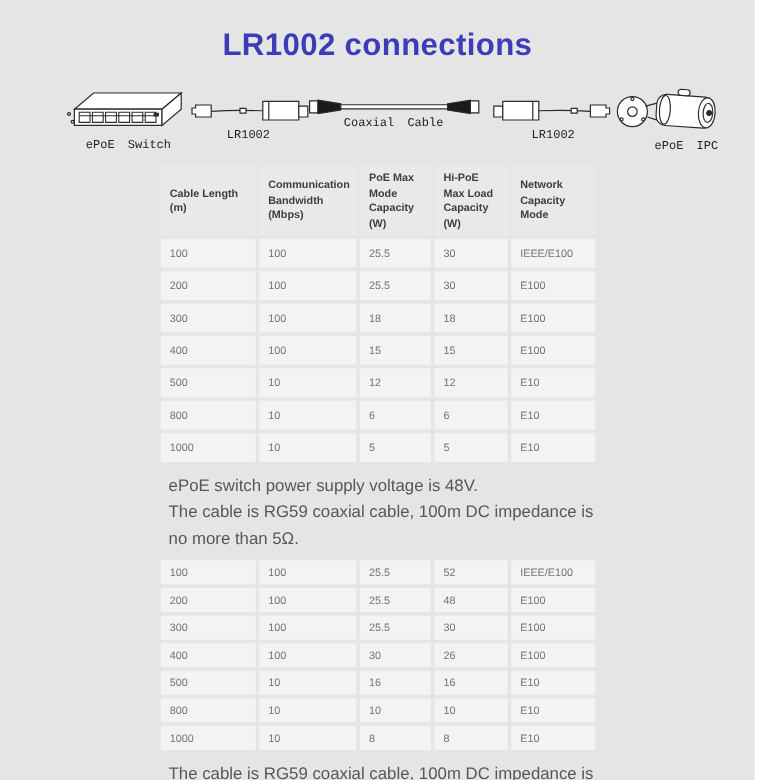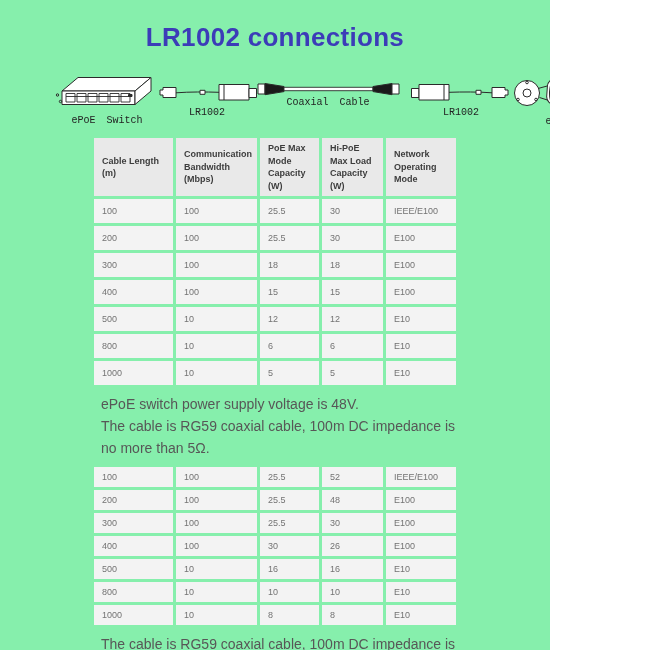--- a/index.html
+++ b/index.html
@@ -1,16 +1,16 @@
 <!DOCTYPE html>
 <html><head>
 <meta charset="utf-8">
 <style>
   html,body{margin:0;padding:0;background:#fff;}
-  .page{position:relative;width:550px;height:650px;background:#86efac;overflow:hidden;
+  .page{position:relative;width:629px;height:650px;background:#e5e5e5;overflow:hidden;
         font-family:"Liberation Sans",sans-serif;}
   .title{padding-top:22px;text-align:center;font-size:26px;font-weight:bold;
          color:#3c3cb8;letter-spacing:.3px;}
   .diagram{position:relative;height:64px;margin-top:14px;}
   .diagram svg{position:absolute;left:0;top:0;}
   .diagram svg *{vector-effect:non-scaling-stroke;}
   .dlabel{font-family:"Liberation Mono",monospace;font-size:10px;fill:#222;}
   .wide{word-spacing:5px;}
   .tablewrap{width:368px;margin:4px auto 0;}
   table.spec{border-collapse:separate;border-spacing:3px;table-layout:fixed;width:100%;}
@@ -112,21 +112,21 @@
           <col style="width:59px">
         <col style="width:61px">
           <col style="width:70px">
       </colgroup>
       <thead>
         <tr>
           <th>Cable Length (m)</th>
           <th>Communication Bandwidth (Mbps)</th>
           <th>PoE Max Mode Capacity (W)</th>
           <th>Hi-PoE Max Load Capacity (W)</th>
-          <th>Network Operating Mode</th>
+          <th>Network Capacity Mode</th>
         </tr>
       </thead>
       <tbody>
           <tr>
             <td>100</td>
             <td>100</td>
             <td>25.5</td>
             <td>30</td>
             <td>IEEE/E100</td>
           </tr>

